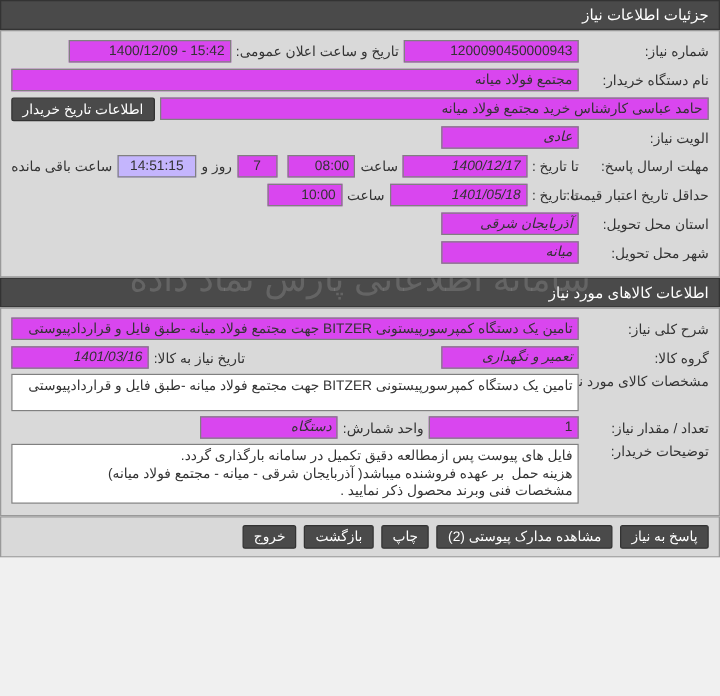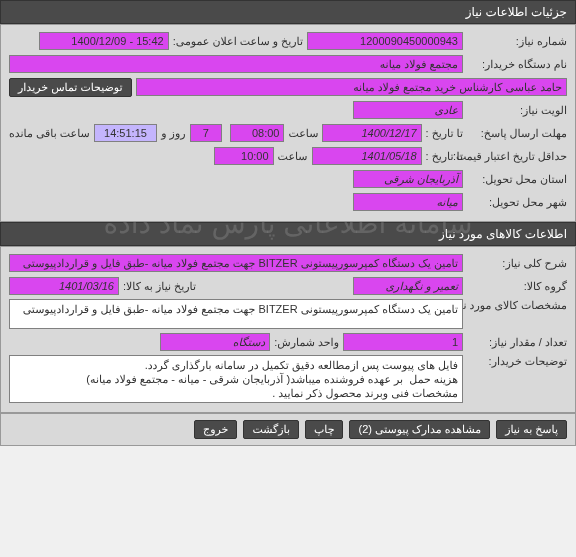--- a/index.html
+++ b/index.html
@@ -105,33 +105,33 @@
 <body>
 
 <div class="watermark">سامانه اطلاعاتی پارس نماد داده</div>
 
 <div class="section-header">جزئیات اطلاعات نیاز</div>
 
 <div class="form-area">
 
   <div class="row">
     <span class="label label-main">شماره نیاز:</span>
-    <span class="field" style="width:156px">1200090450000943</span>
+    <span class="field" style="width:140px">1200090450000943</span>
     <span class="sub-label">تاریخ و ساعت اعلان عمومی:</span>
     <span class="field" style="width:130px">15:42 - 1400/12/09</span>
   </div>
 
   <div class="row">
     <span class="label label-main">نام دستگاه خریدار:</span>
     <span class="field field-wide">مجتمع فولاد میانه</span>
   </div>
 
   <div class="row">
     <span class="field field-wide">حامد عباسی کارشناس خرید مجتمع فولاد میانه</span>
-    <button class="btn">توضیحات تماس خریدار</button>
+    <button class="btn">اطلاعات تاریخ خریدار</button>
   </div>
 
   <div class="row">
     <span class="label label-main">الویت نیاز:</span>
     <span class="field field-med">عادی</span>
   </div>
 
   <div class="row">
     <span class="label label-main">مهلت ارسال پاسخ:</span>
     <span class="sub-label">تا تاریخ :</span>

